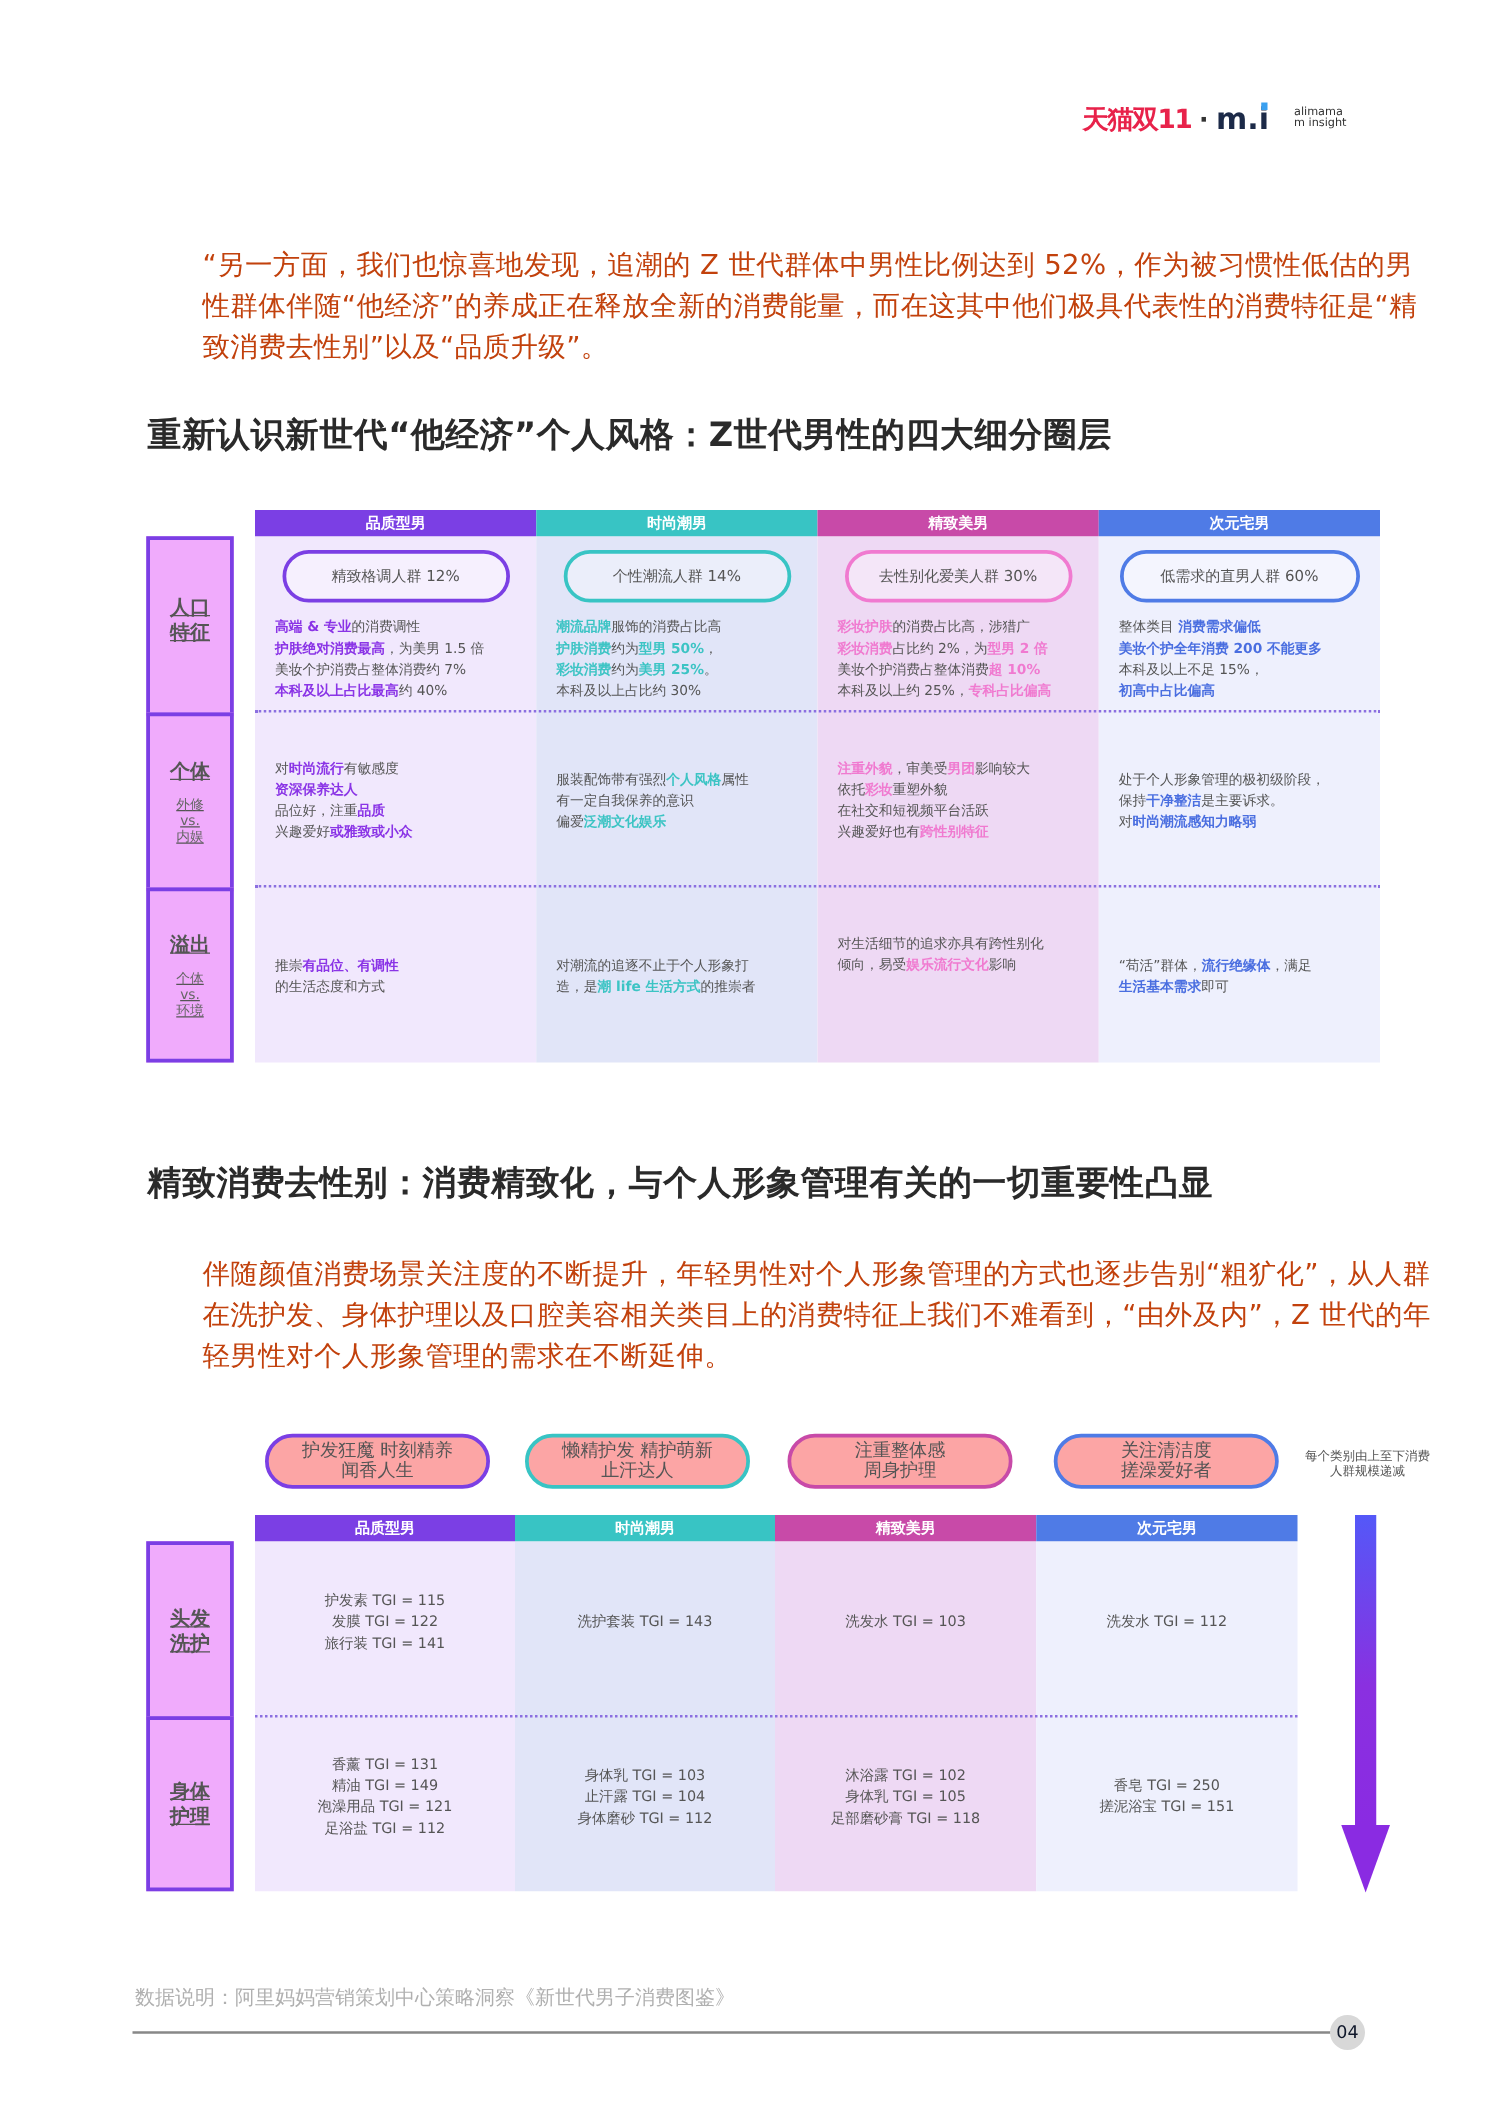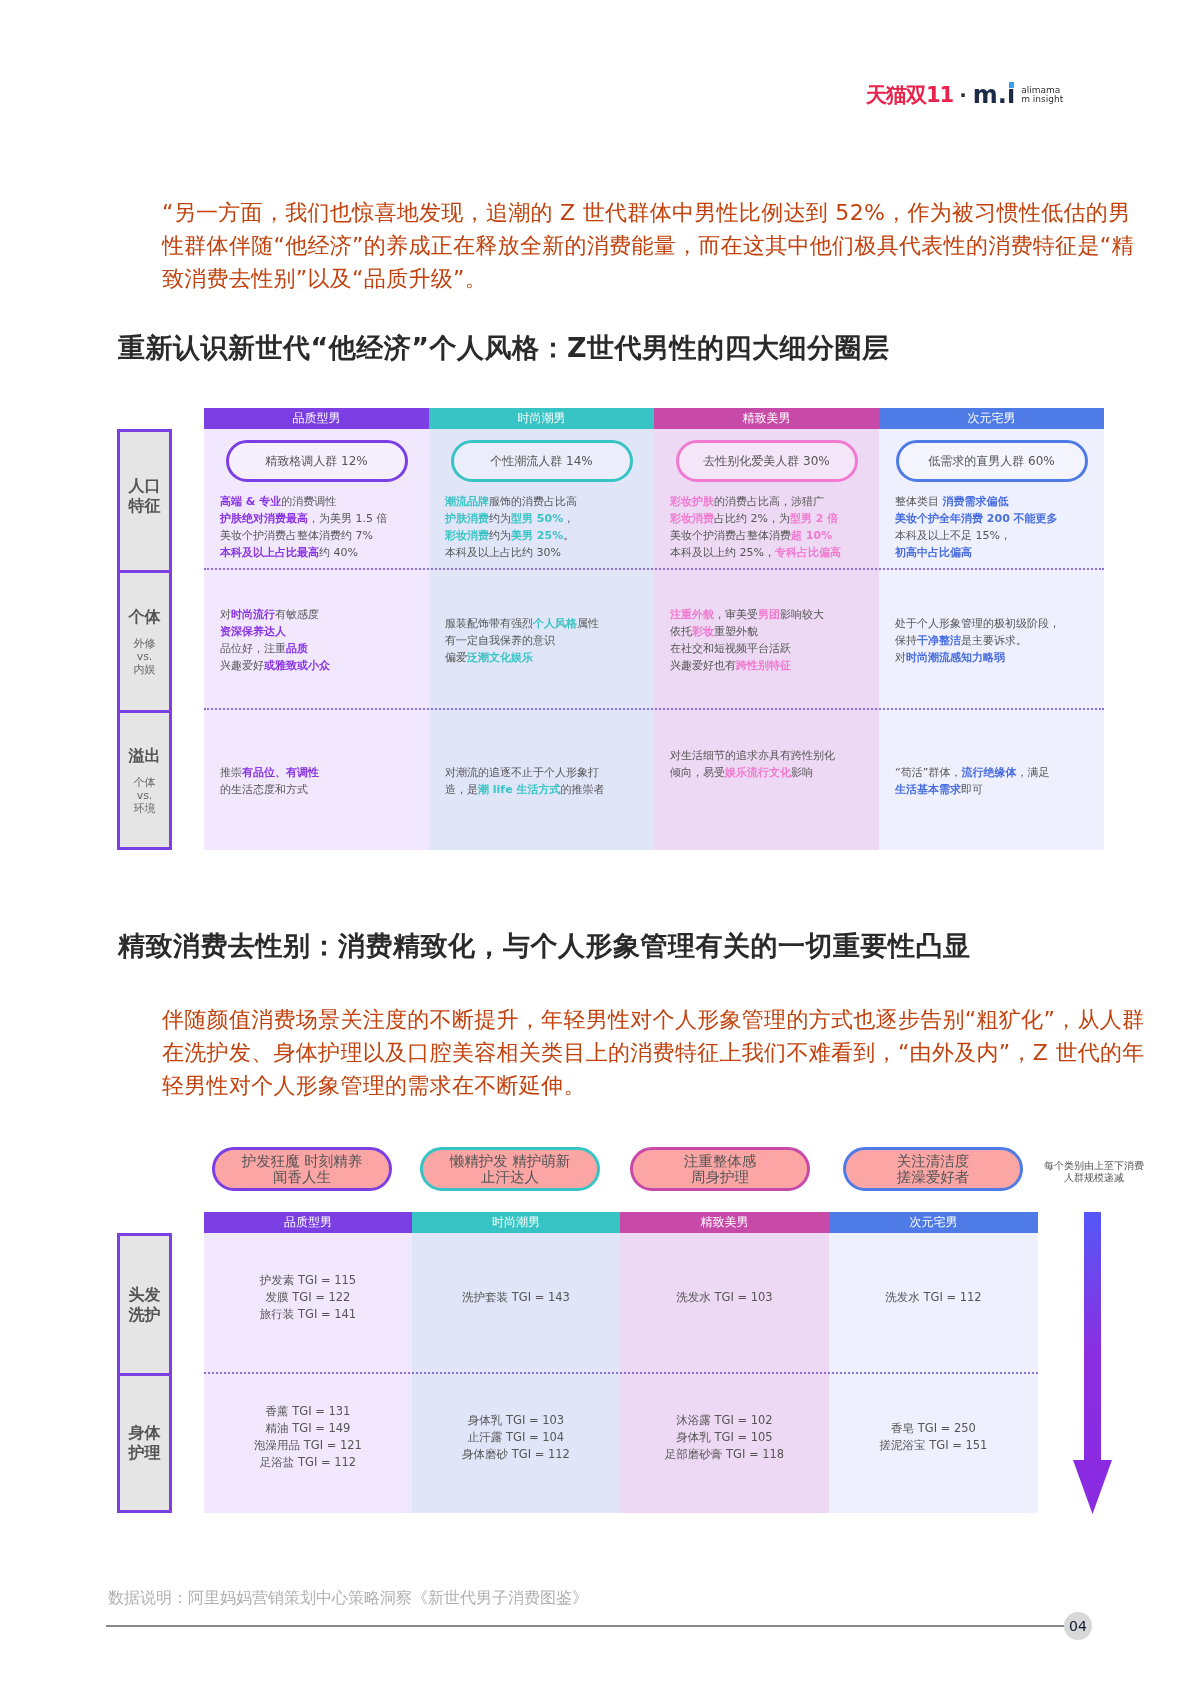--- a/index.html
+++ b/index.html
@@ -6,31 +6,31 @@
   body { width: 1200px; height: 1696px; background: #fff; position: relative; overflow: hidden;
          font-family: "DejaVu Sans", "Liberation Sans", sans-serif; color: #555; }
   .abs { position: absolute; }
 
   
   .logo { left: 866px; top: 78px; height: 34px; display: flex; align-items: center; gap: 6px; }
   .logo .tmall { color: #e8224a; font-weight: bold; font-size: 21px; letter-spacing: -1px; }
   .logo .dot { color: #333; font-size: 20px; font-weight: bold; }
   .logo .mi { color: #1c2a48; font-weight: bold; font-size: 24px; position: relative; }
   .logo .mi::after { content: ""; position: absolute; right: 1px; top: 1px; width: 5px; height: 6px; background: #3aa0f0; }
-  .logo .alim { font-size: 9px; line-height: 9px; color: #333; margin-left: 0; }
+  .logo .alim { font-size: 9px; line-height: 9px; color: #333; margin-left: 14px; }
 
   .para { left: 118px; width: 990px; font-size: 22px; line-height: 33px; color: #c2410c; letter-spacing: 0.3px; margin-left: 44px; }
   .h2 { left: 118px; font-size: 27px; font-weight: bold; color: #2a2a2a; letter-spacing: 0.5px; }
 
   
-  .t1-side { left: 117px; width: 55px; border: 3px solid #7b3fe4; background: #e5e5e5; display: flex; flex-direction: column;
-             align-items: center; justify-content: center; text-align: center; }
+  .t1-side { left: 117px; width: 70px; border: 3px solid #7b3fe4; background: #f0abfc; display: flex; flex-direction: column;
+             align-items: center; justify-content: center; text-align: center; text-decoration: underline; }
   .side-main { font-size: 16px; color: #555; font-weight: bold; line-height: 20px; }
   .side-sub { font-size: 11px; color: #666; line-height: 13px; margin-top: 10px; }
-  .col-head { height: 21px; color: #fff; font-size: 12px; font-weight: normal; text-align: center; line-height: 21px; }
+  .col-head { height: 21px; color: #fff; font-size: 12px; font-weight: bold; text-align: center; line-height: 21px; }
   .cell { position: absolute; font-size: 11px; line-height: 17px; color: #555; }
   .pill { position: absolute; height: 42px; border: 3px solid; border-radius: 22px; background: rgba(255,255,255,0.35);
           display: flex; align-items: center; justify-content: center; font-size: 12px; color: #555; }
   .dash { position: absolute; border-top: 2px dotted #8b6fe0; height: 0; }
 
   .hl-purple { color: #8a34e6; font-weight: bold; }
   .hl-teal { color: #3cc4c4; font-weight: bold; }
   .hl-pink { color: #f07ad0; font-weight: bold; }
   .hl-blue { color: #4a6ee0; font-weight: bold; }
 

